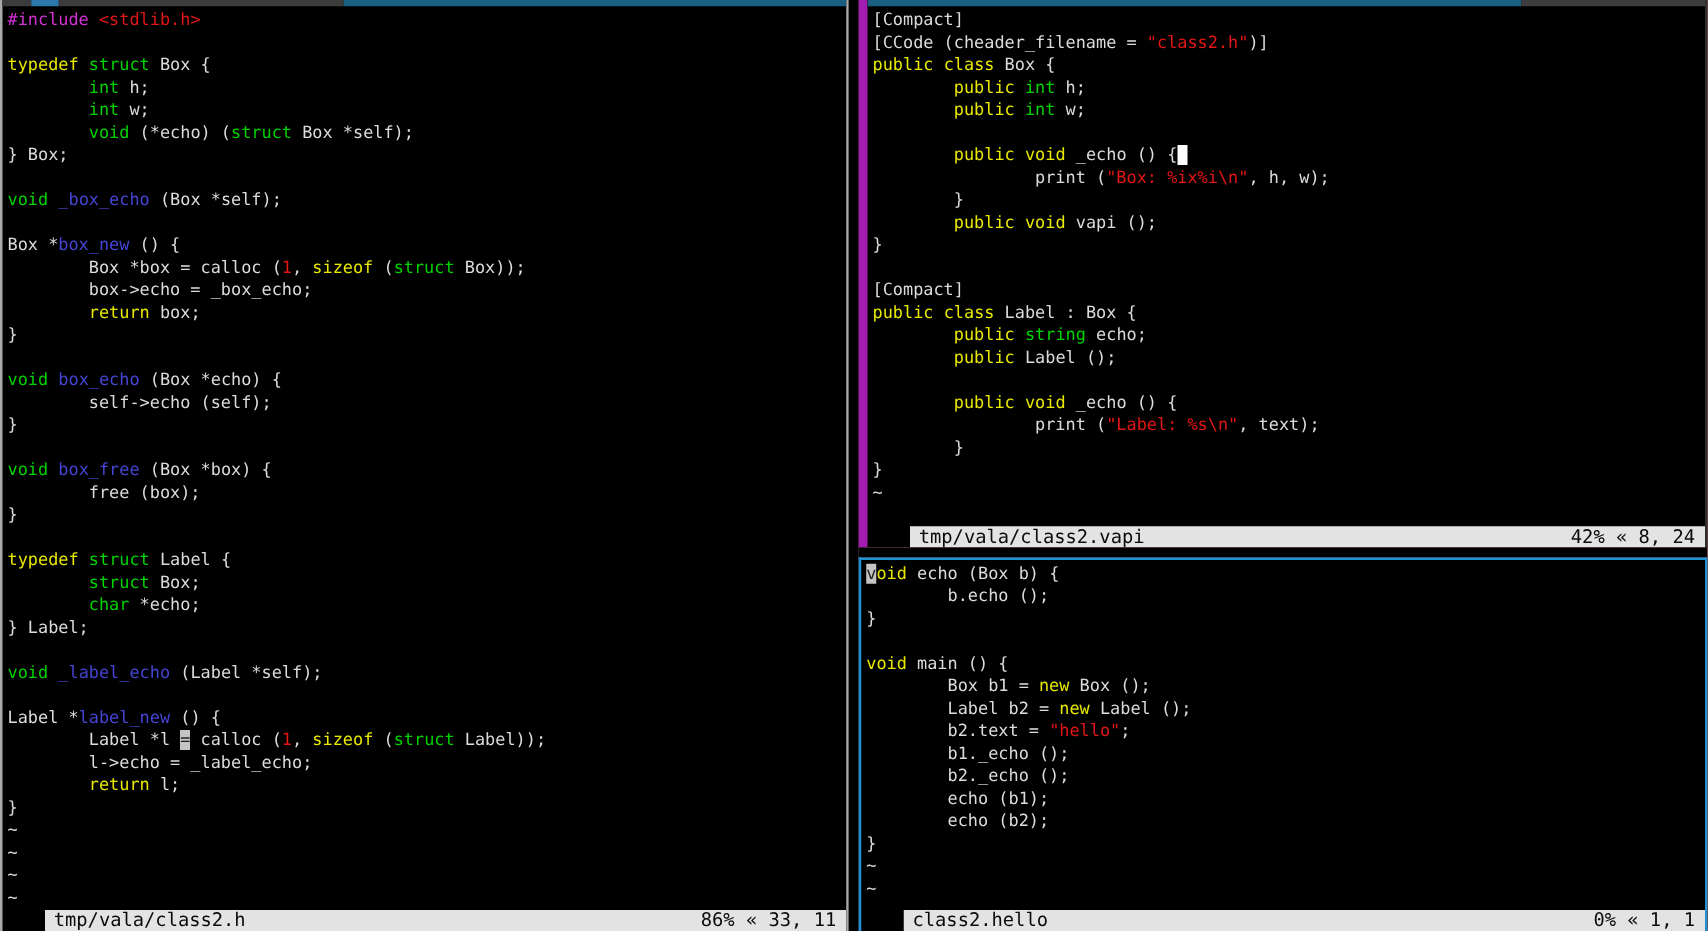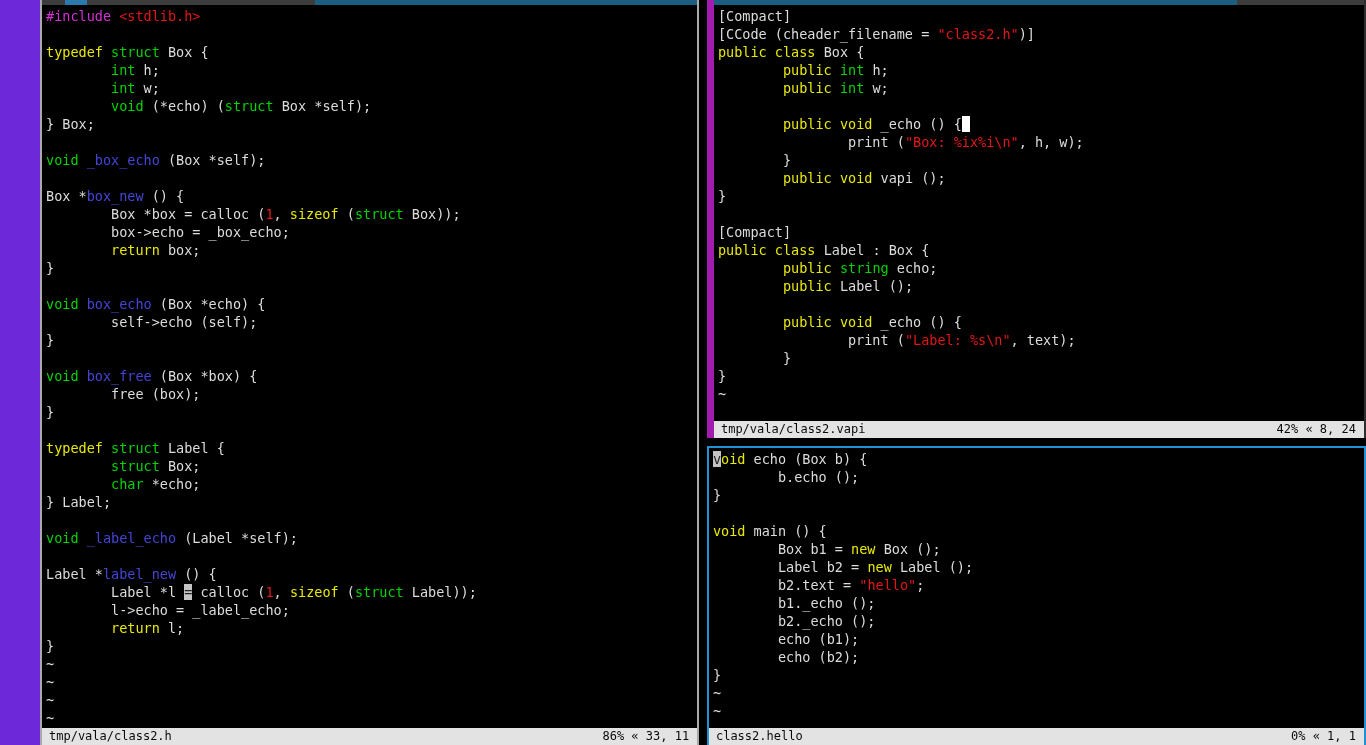--- a/index.html
+++ b/index.html
@@ -1,20 +1,20 @@
 <!DOCTYPE html>
 <html><head>
 <meta charset="utf-8">
 <style>
   * { margin:0; padding:0; box-sizing:border-box; }
   html,body { background:#000; }
   body { width:1366px; height:745px; overflow:hidden;
          font-family:"DejaVu Sans Mono","Liberation Mono",monospace; }
 
-  .screen { width:1366px; height:745px; background:#6d28d9; display:flex;padding-left:40px; }
+  .screen { width:1366px; height:745px; background:#fca5a5; display:flex; }
 
   
   .pane { display:flex; flex-direction:column; background:#000; overflow:hidden; }
   .left-pane { width:679px; height:745px;
                border-left:2px solid #a9a9a9; border-right:2px solid #a9a9a9; }
   .hgap { width:8px; background:#000; }
   .right-col { width:679px; height:745px; display:flex; flex-direction:column; }
   .top-right-pane { height:438px;
                     border-left:7px solid #a21caf; border-right:2px solid #2e2e2e; }
   .vgap { height:8px; background:#000; }
@@ -40,21 +40,21 @@
   .c-red     { color:#e31616; }
   .c-yellow  { color:#e8e800; }
   .c-green   { color:#00d400; }
   .c-blue    { color:#4545d5; }
   .cursor-gray  { background:#c4c4c4; color:#1e1e1e; }
   .cursor-white { background:#ffffff; color:#000000; }
 
   
   .statusbar { flex:0 0 17px; height:17px; background:#e3e3e3; color:#0a0a0a;
                display:flex; justify-content:space-between; align-items:flex-end;
-               font-size:12px; line-height:17px; padding:0 8px 0 7px; white-space:pre; }
+               font-size:15px; line-height:17px; padding:0 8px 0 7px; white-space:pre;margin-left:34px; }
 </style>
 </head>
 <body>
 
 <div class="screen">
 
   <div class="pane left-pane">
     <div class="top-strip">
       <span class="seg s1"></span>
       <span class="seg s2"></span>

